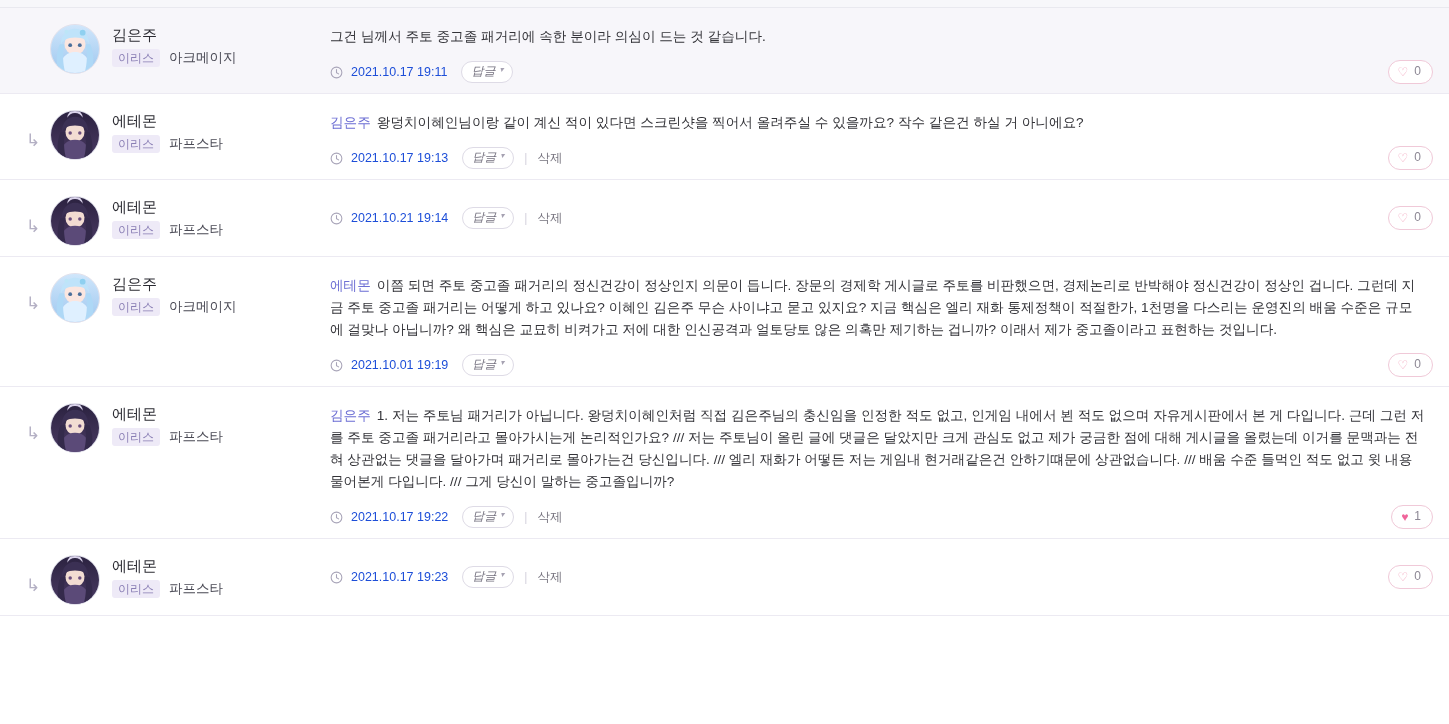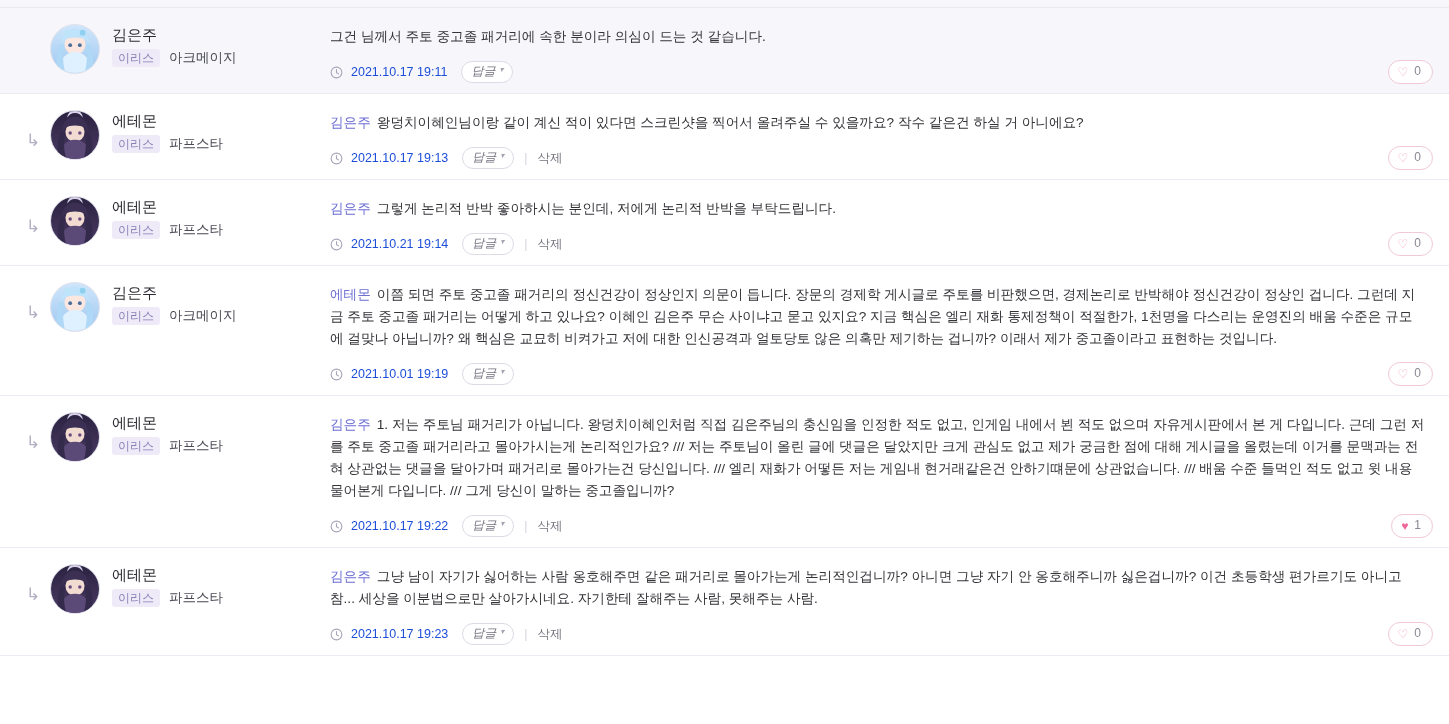--- a/index.html
+++ b/index.html
@@ -305,21 +305,20 @@
           </div>
           <div class="who">
             <div class="nickname">에테몬</div>
             <div class="tags">
               <span class="servertag">이리스</span>
               <span class="classname">파프스타</span>
             </div>
           </div>
         </div>
         <div class="body">
-          <div class="text"><span class="mention">김은주</span><span>그렇게 논리적 반박 좋아하시는 분인데, 저에게 논리적 반박을 부탁드립니다.</span></div>
           <div class="meta">
             <span class="clock">
               <svg viewBox="0 0 16 16" xmlns="http://www.w3.org/2000/svg" fill="none" stroke="#a8a4b8" stroke-width="1.3">
                 <circle cx="8" cy="8" r="6.6"></circle>
                 <path d="M8 4.4 V8.2 L10.6 9.7" stroke-linecap="round"></path>
               </svg>
             </span>
             <span class="timestamp">2021.10.21 19:14</span>
             <span class="btn-reply">
               <span>답글</span>
@@ -463,21 +462,20 @@
           </div>
           <div class="who">
             <div class="nickname">에테몬</div>
             <div class="tags">
               <span class="servertag">이리스</span>
               <span class="classname">파프스타</span>
             </div>
           </div>
         </div>
         <div class="body">
-          <div class="text"><span class="mention">김은주</span><span>그냥 남이 자기가 싫어하는 사람 옹호해주면 같은 패거리로 몰아가는게 논리적인겁니까? 아니면 그냥 자기 안 옹호해주니까 싫은겁니까? 이건 초등학생 편가르기도 아니고 참... 세상을 이분법으로만 살아가시네요. 자기한테 잘해주는 사람, 못해주는 사람.</span></div>
           <div class="meta">
             <span class="clock">
               <svg viewBox="0 0 16 16" xmlns="http://www.w3.org/2000/svg" fill="none" stroke="#a8a4b8" stroke-width="1.3">
                 <circle cx="8" cy="8" r="6.6"></circle>
                 <path d="M8 4.4 V8.2 L10.6 9.7" stroke-linecap="round"></path>
               </svg>
             </span>
             <span class="timestamp">2021.10.17 19:23</span>
             <span class="btn-reply">
               <span>답글</span>

